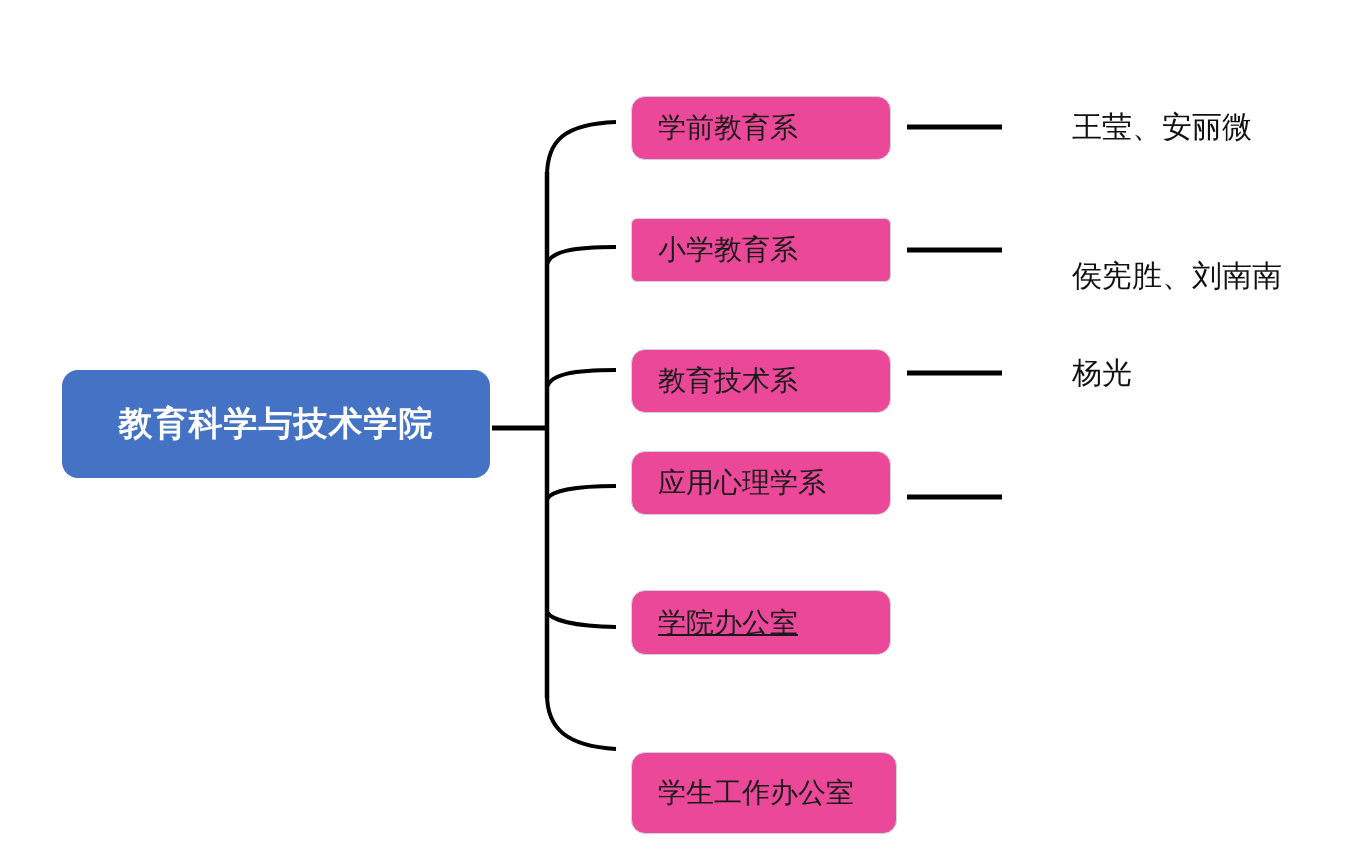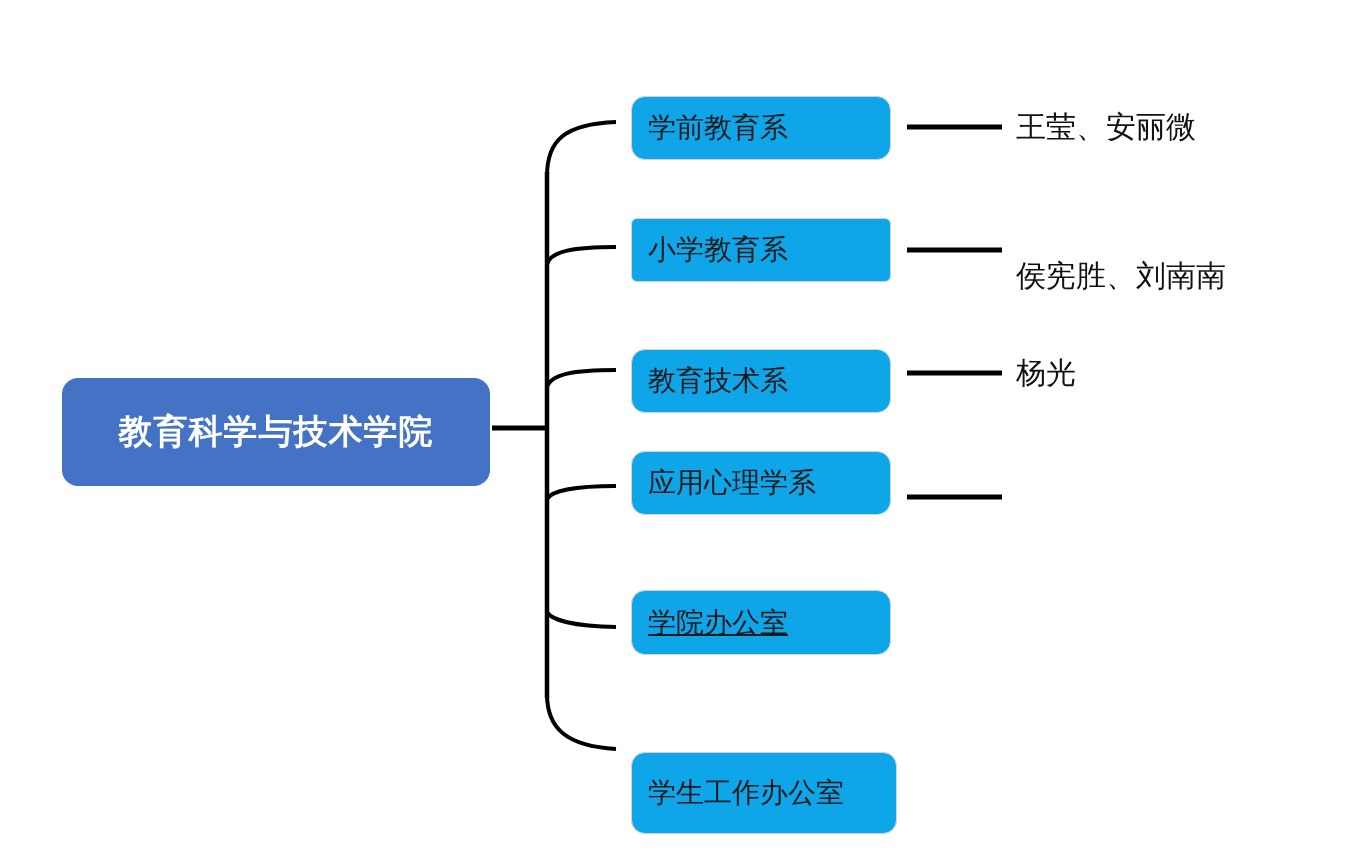--- a/index.html
+++ b/index.html
@@ -38,47 +38,46 @@
     border-radius: 16px;
     color: #ffffff;
     font-size: 34px;
     font-weight: bold;
     letter-spacing: 1px;
     display: flex;
     align-items: center;
     justify-content: center;
     box-sizing: border-box;
     cursor: pointer;
-    margin-top: 8px;
   }
   .branch-node {
     position: absolute;
     left: 631px;
     width: 260px;
     height: 64px;
-    background: #0ea5e9;
+    background: #ec4899;
     border: 1px solid #cdd4de;
     border-radius: 14px;
     color: #1a1a1a;
     font-size: 28px;
     display: flex;
     align-items: center;
-    padding-left: 16px;
+    padding-left: 26px;
     box-sizing: border-box;
     cursor: pointer;
   }
   .branch-1 { top: 96px;  }
   .branch-2 { top: 218px; border-radius: 6px; }
   .branch-3 { top: 349px; }
   .branch-4 { top: 451px; }
   .branch-5 { top: 590px; height: 65px; text-decoration: underline; }
   .branch-6 { top: 752px; width: 266px; height: 82px; }
   .member-label {
     position: absolute;
-    left: 1016px;
+    left: 1072px;
     height: 44px;
     color: #111111;
     font-size: 30px;
     display: flex;
     align-items: center;
     white-space: nowrap;
     cursor: pointer;
   }
   .member-1 { top: 105px; }
   .member-2 { top: 228px; margin-top: 26px; }

